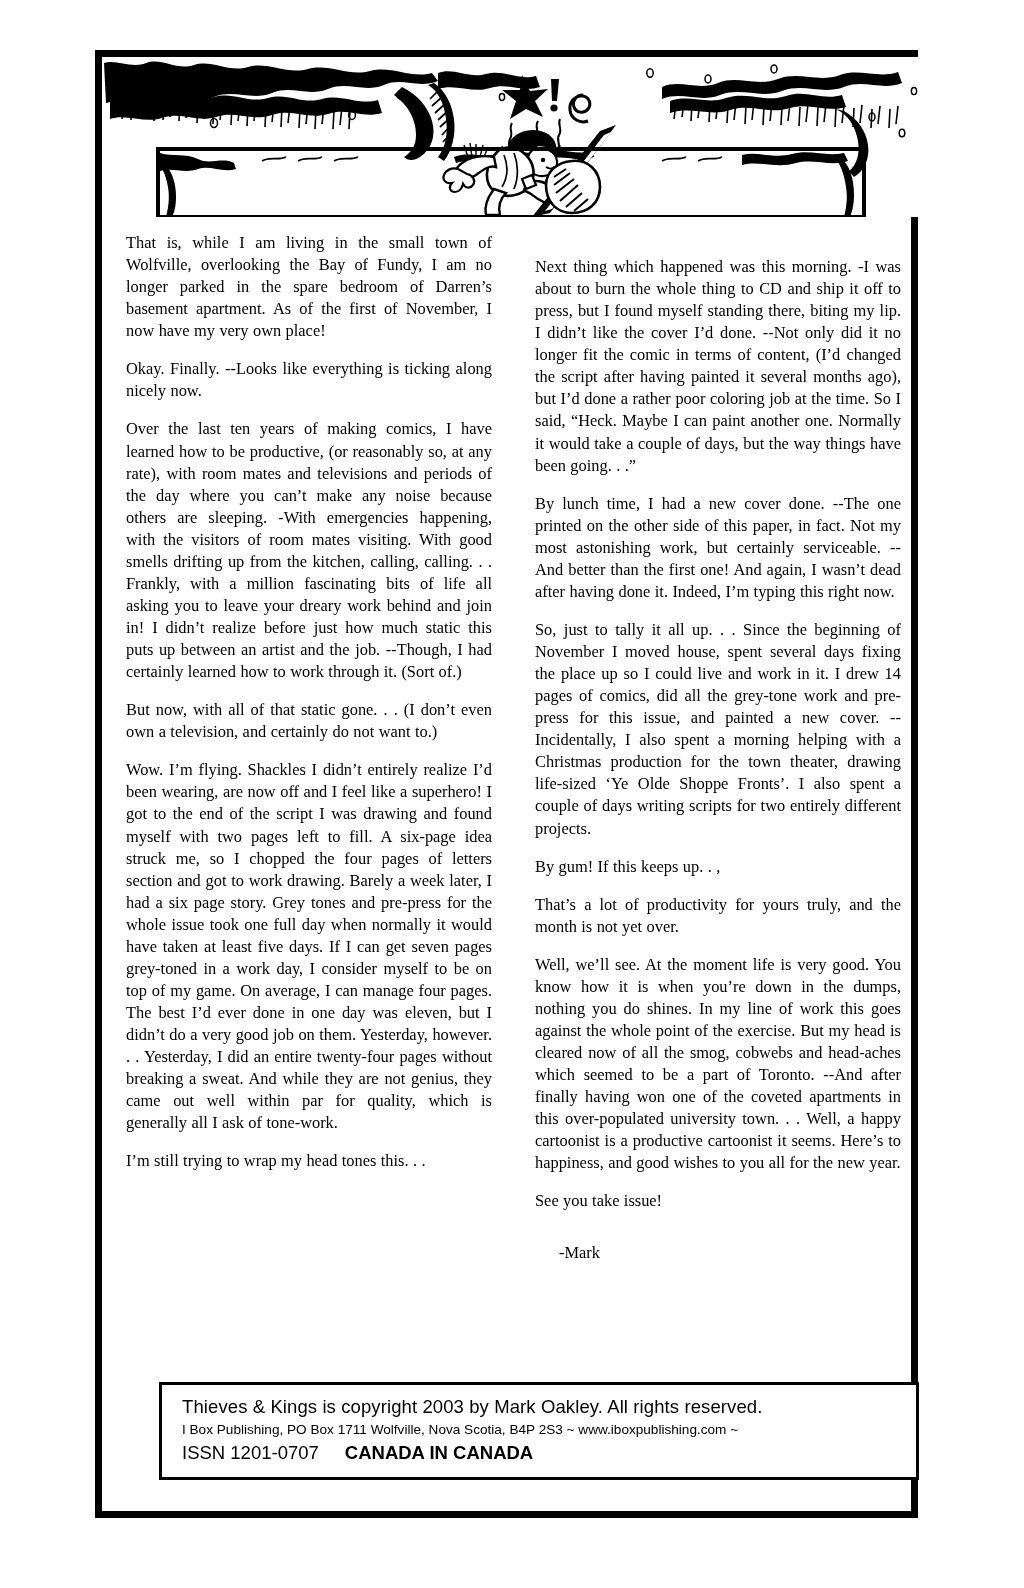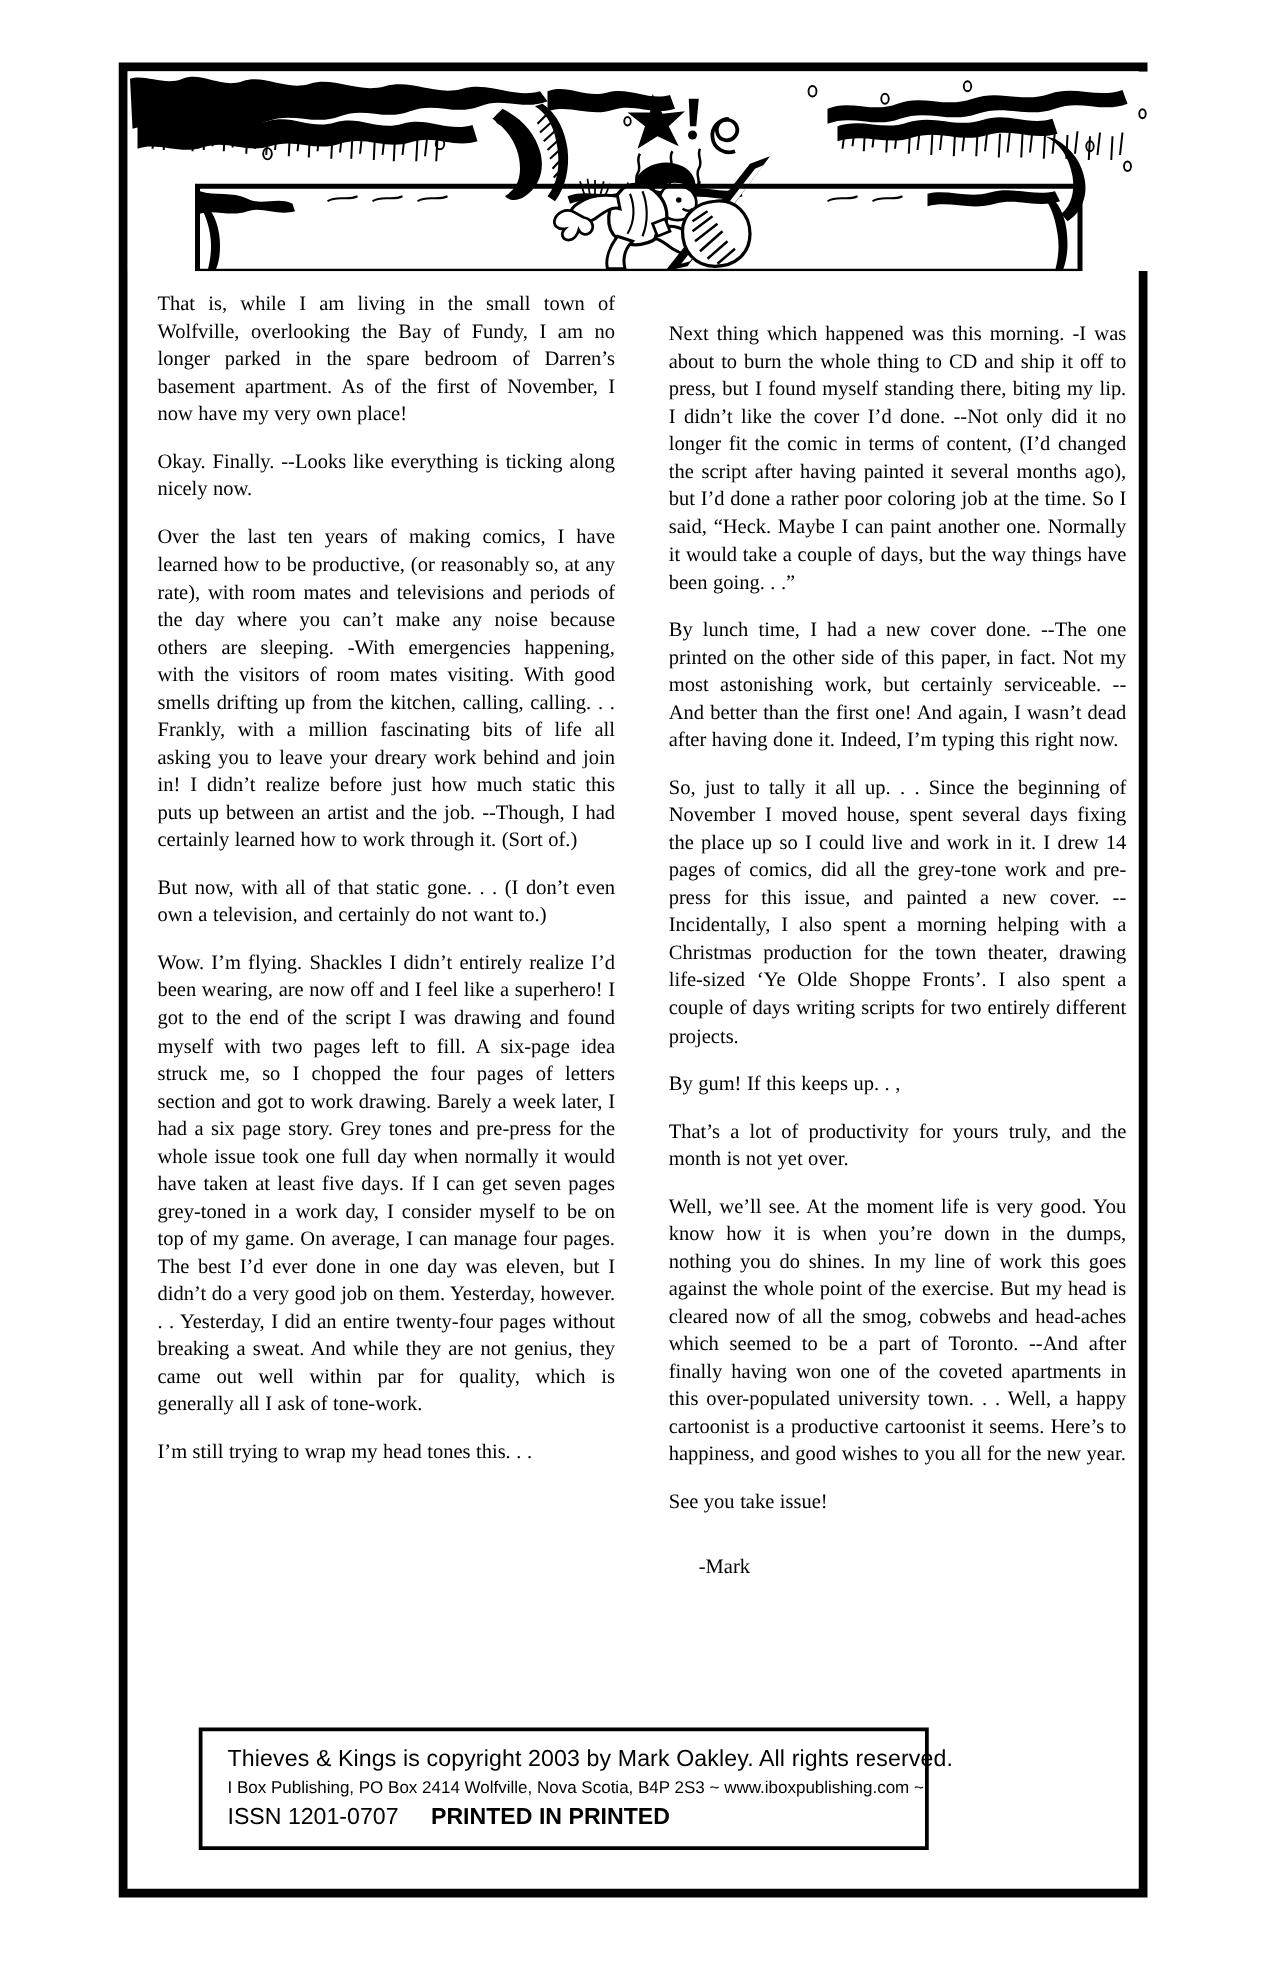--- a/index.html
+++ b/index.html
@@ -69,21 +69,21 @@
     line-height: 1.345;
     margin: 30px 0 0 24px;
     text-align: left;
   }
 
   
   #colophon {
     position: absolute;
     left: 57px;
     top: 1325px;
-    width: 584px;
+    width: 760px;
     height: 98px;
     border: 3px solid #000;
     box-sizing: border-box;
     background: #fff;
     font-family: "Liberation Sans", "DejaVu Sans", sans-serif;
     padding: 10px 4px 0 20px;
   }
   #colophon .line1 {
     font-size: 18.5px;
     line-height: 1.35;
@@ -306,19 +306,19 @@
       <p class="para">That’s a lot of productivity for yours truly, and the month is not yet over.</p>
       <p class="para">Well, we’ll see.  At the moment life is very good.  You know how it is when you’re down in the dumps, nothing you do shines. In my line of work this goes against the whole point of the exercise.  But my head is cleared now of all the smog, cobwebs and head-aches which seemed to be a part of Toronto.  --And after finally having won one of the coveted apartments in this over-populated university town. . .  Well, a happy cartoonist is a productive cartoonist it seems.  Here’s to happiness, and good wishes to you all for the new year.</p>
       <p class="para last">See you take issue!</p>
       <p class="sig">-Mark</p>
     </div>
 
   </div>
 
   <div id="colophon">
     <div class="line1">Thieves &amp; Kings is copyright 2003 by Mark Oakley.  All rights reserved.</div>
-    <div class="line2">I Box Publishing, PO Box 2414 Wolfville, Nova Scotia, B4P 2S3  ~  www.iboxpublishing.com  ~</div>
+    <div class="line2">I Box Publishing, PO Box 1711 Wolfville, Nova Scotia, B4P 2S3  ~  www.iboxpublishing.com  ~</div>
     <div class="line3">
-      <span class="issn">ISSN 1201-0707</span><span class="printed">PRINTED IN PRINTED</span>
+      <span class="issn">ISSN 1201-0707</span><span class="printed">CANADA IN CANADA</span>
     </div>
   </div>
 
 </div>
 
 </body></html>

